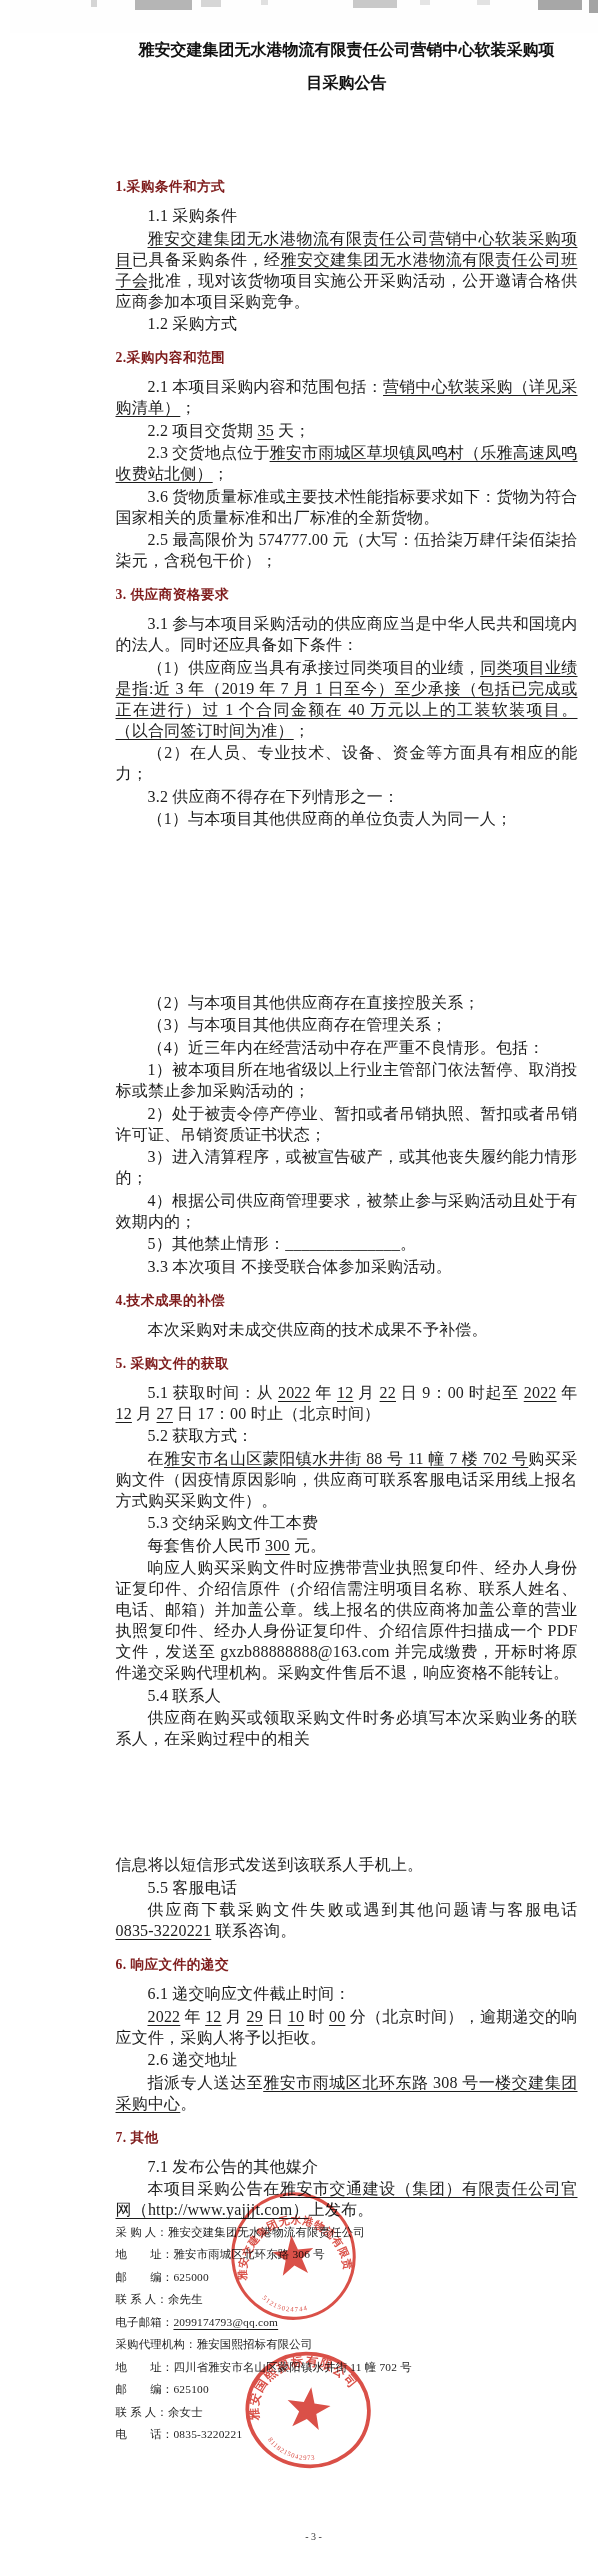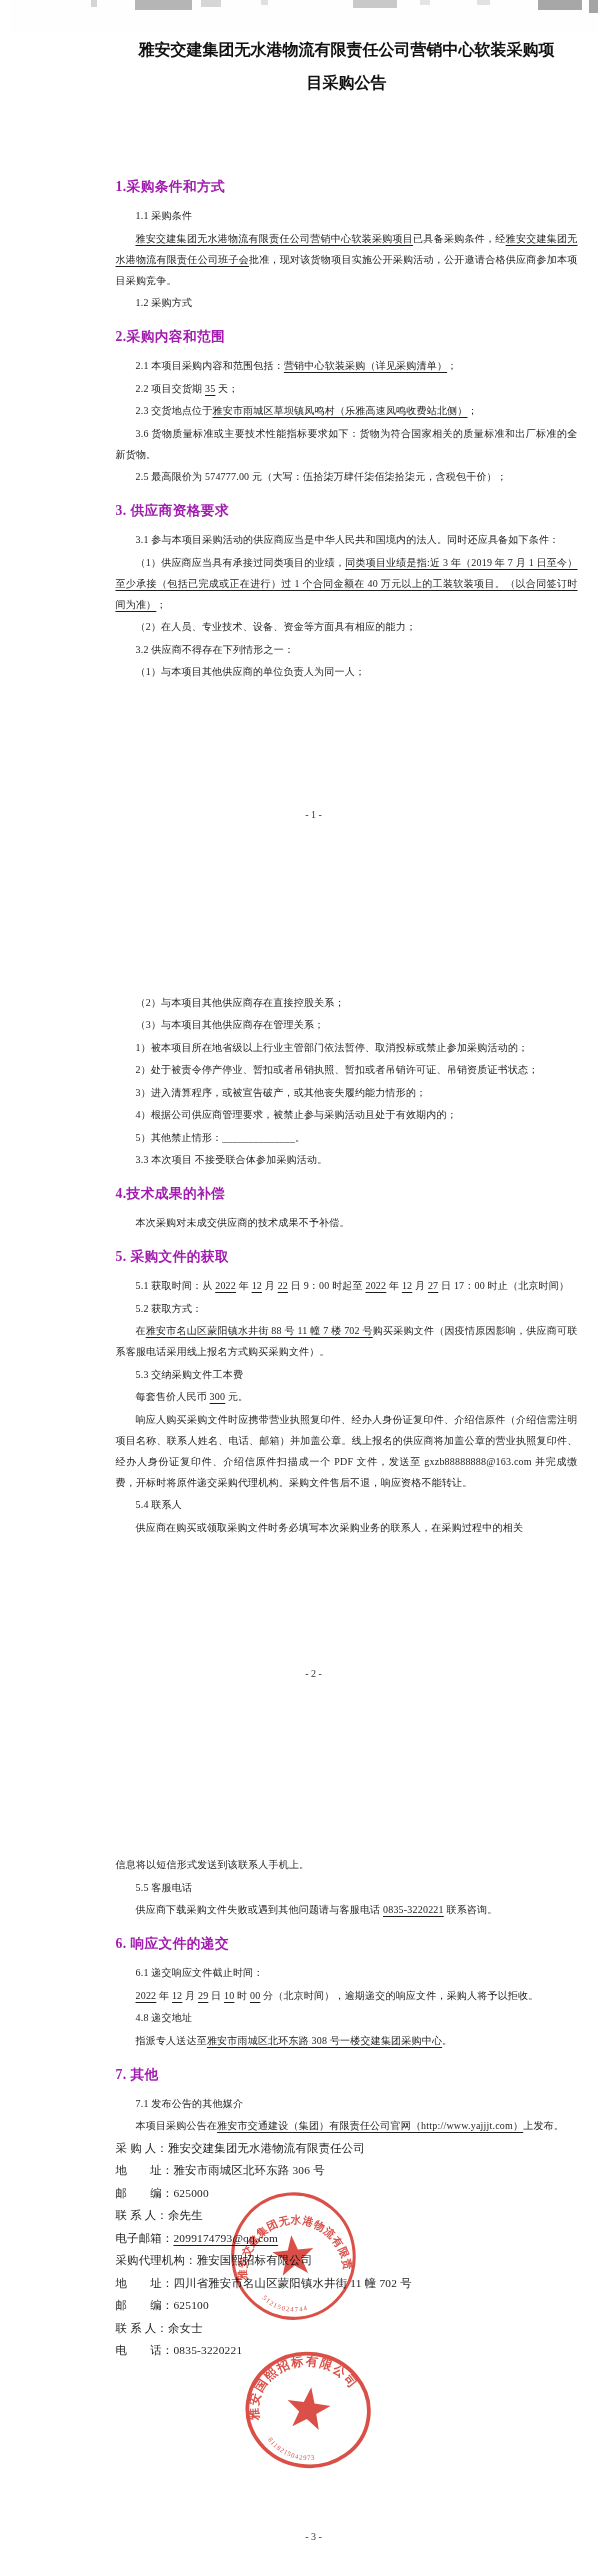--- a/index.html
+++ b/index.html
@@ -1,24 +1,24 @@
 <!DOCTYPE html>
 <html style="font-size:12px"><head>
 <meta charset="utf-8">
 <style>
   html,body{margin:0;padding:0;background:#ffffff;}
   body{font-family:"Liberation Serif","DejaVu Serif",serif;color:#1d1d1d;}
   #canvas{position:relative;width:588px;height:2576px;margin:0 auto;background:#fefefe;overflow:hidden;}
   .page{position:relative;width:608px;background:#fff;}
   .content{margin:0 40px 0 106px;}
   .title-wrap{margin-top:33px;text-align:center;font-weight:bold;font-size:16px;line-height:33px;color:#111;}
-  .h1{font-size:13.7px;font-weight:bold;line-height:24px;margin:12px 0 6px;color:#a21caf;letter-spacing:0.4px;}
+  .h1{font-size:13.7px;font-weight:bold;line-height:24px;margin:12px 0 6px;color:#7f1d1d;letter-spacing:0.4px;}
   .gap-xl{margin-top:76px;}
   .gap-lg{margin-top:39px;}
-  .para{font-size:10px;line-height:21px;margin:1.5px 0;text-indent:2em;text-align:justify;letter-spacing:0.2px;}
+  .para{font-size:16px;line-height:21px;margin:1.5px 0;text-indent:2em;text-align:justify;letter-spacing:0.2px;}
   .flush{text-indent:0;}
   .contact{font-size:11.4px;line-height:21px;margin:1.5px 0;text-indent:0;letter-spacing:0.2px;}
   .u{text-decoration:underline;text-underline-offset:3px;}
   .page-num{position:absolute;left:0;right:0;text-align:center;font-size:10px;color:#333;}
   .stamp{position:absolute;opacity:.88;mix-blend-mode:multiply;pointer-events:none;}
   .artifact{position:absolute;pointer-events:none;}
   .blob{border-radius:50%;}
 </style>
 </head>
 <body>
@@ -74,20 +74,21 @@
         </div>
     </div>
     <div class="page-num" style="top:776px;">- 1 -</div>
   </div>
 
   <div class="page" style="height:873px;">
     <div class="content" style="padding-top:15px;">
       <div>
           <div class="para"><span>（2）与本项目其他供应商存在直接控股关系；</span></div>
           <div class="para"><span>（3）与本项目其他供应商存在管理关系；</span></div>
+          <div class="para"><span>（4）近三年内在经营活动中存在严重不良情形。包括：</span></div>
           <div class="para"><span>1）被本项目所在地省级以上行业主管部门依法暂停、取消投标或禁止参加采购活动的；</span></div>
           <div class="para"><span>2）处于被责令停产停业、暂扣或者吊销执照、暂扣或者吊销许可证、吊销资质证书状态；</span></div>
           <div class="para"><span>3）进入清算程序，或被宣告破产，或其他丧失履约能力情形的；</span></div>
           <div class="para"><span>4）根据公司供应商管理要求，被禁止参与采购活动且处于有效期内的；</span></div>
           <div class="para"><span>5）其他禁止情形：______________。</span></div>
           <div class="para"><span>3.3 本次项目 不接受联合体参加采购活动。</span></div>
           <div class="h1"><span>4.技术成果的补偿</span></div>
           <div class="para"><span>本次采购对未成交供应商的技术成果不予补偿。</span></div>
           <div class="h1"><span>5. 采购文件的获取</span></div>
           <div class="para"><span>5.1 获取时间：从 </span><span class="u">2022</span><span> 年 </span><span class="u">12</span><span> 月 </span><span class="u">22</span><span> 日 9：00 时起至 </span><span class="u">2022</span><span> 年 </span><span class="u">12</span><span> 月 </span><span class="u">27</span><span> 日 17：00 时止（北京时间）</span></div>
@@ -105,21 +106,21 @@
 
   <div class="page" style="height:761px;">
     <div class="content" style="padding-top:4.6px;">
       <div>
           <div class="para flush"><span>信息将以短信形式发送到该联系人手机上。</span></div>
           <div class="para"><span>5.5 客服电话</span></div>
           <div class="para"><span>供应商下载采购文件失败或遇到其他问题请与客服电话 </span><span class="u">0835-3220221</span><span> 联系咨询。</span></div>
           <div class="h1"><span>6. 响应文件的递交</span></div>
           <div class="para"><span>6.1 递交响应文件截止时间：</span></div>
           <div class="para"><span class="u">2022</span><span> 年 </span><span class="u">12</span><span> 月 </span><span class="u">29</span><span> 日 </span><span class="u">10</span><span> 时 </span><span class="u">00</span><span> 分（北京时间），逾期递交的响应文件，采购人将予以拒收。</span></div>
-          <div class="para"><span>4.8 递交地址</span></div>
+          <div class="para"><span>2.6 递交地址</span></div>
           <div class="para"><span>指派专人送达至</span><span class="u">雅安市雨城区北环东路 308 号一楼交建集团采购中心</span><span>。</span></div>
           <div class="h1"><span>7. 其他</span></div>
           <div class="para"><span>7.1 发布公告的其他媒介</span></div>
           <div class="para"><span>本项目采购公告在</span><span class="u">雅安市交通建设（集团）有限责任公司官网（http://www.yajjjt.com）</span><span>上发布。</span></div>
           <div class="contact"><span>采 购 人：雅安交建集团无水港物流有限责任公司</span></div>
           <div class="contact"><span>地　　址：雅安市雨城区北环东路 306 号</span></div>
           <div class="contact"><span>邮　　编：625000</span></div>
           <div class="contact"><span>联 系 人：余先生</span></div>
           <div class="contact"><span>电子邮箱：</span><span class="u">2099174793@qq.com</span></div>
           <div class="contact"><span>采购代理机构：雅安国熙招标有限公司</span></div>

